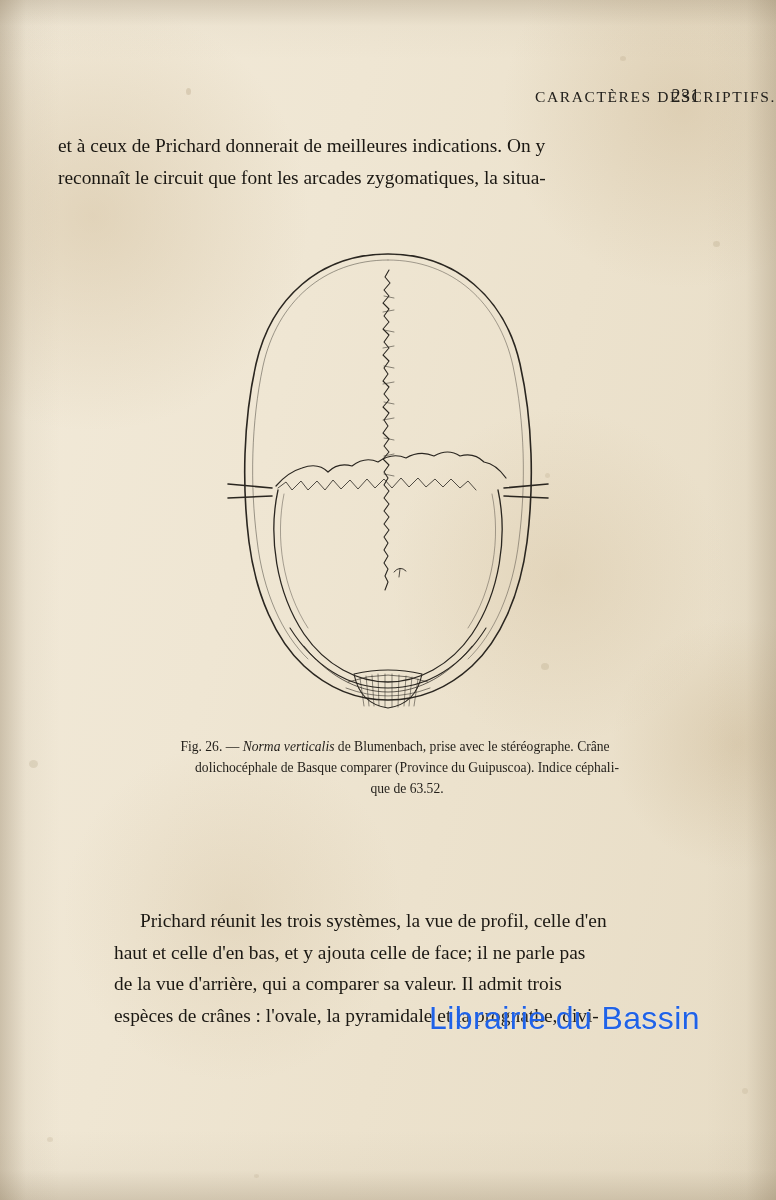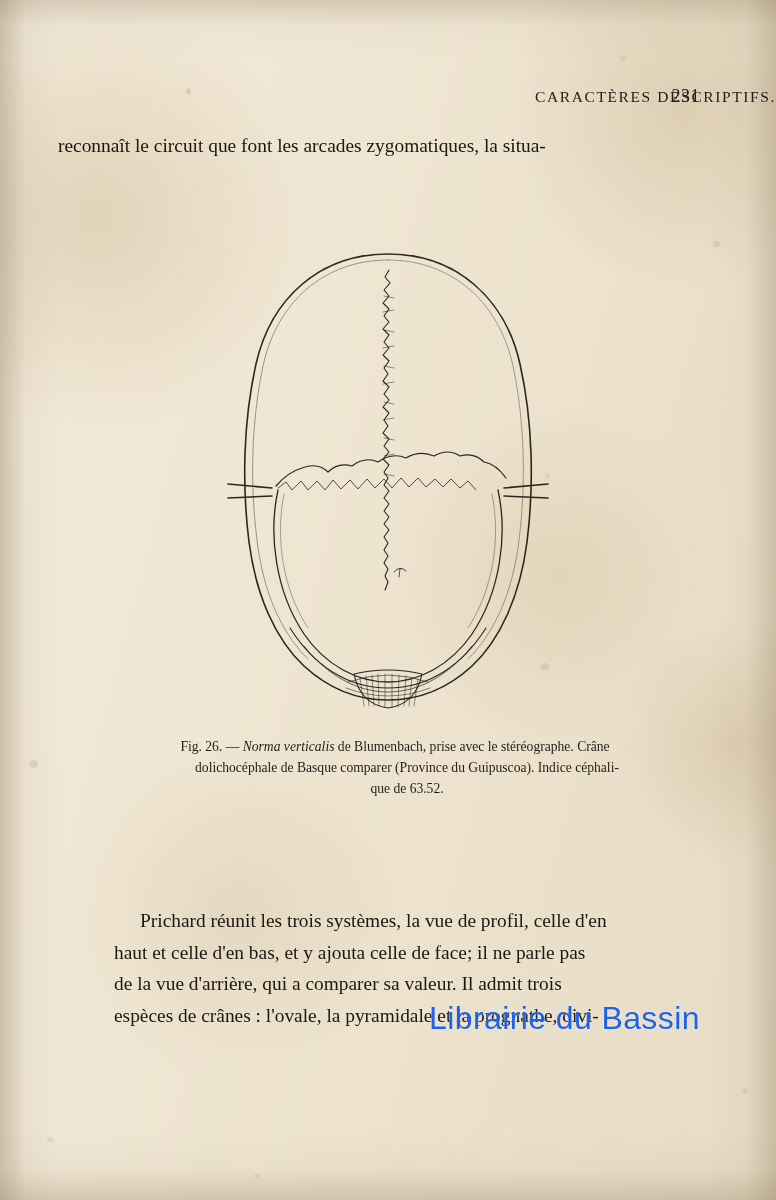--- a/index.html
+++ b/index.html
@@ -140,20 +140,21 @@
   <div class="speck" style="left:47px;top:1137px;width:6px;height:5px;opacity:.35;"></div>
   <div class="speck" style="left:742px;top:1088px;width:6px;height:6px;opacity:.3;"></div>
   <div class="speck" style="left:254px;top:1174px;width:5px;height:4px;opacity:.3;"></div>
 
   <div class="running-head">
     <span class="rh-title">CARACTÈRES DESCRIPTIFS.</span>
   </div>
   <div class="page-number">231</div>
 
   <div class="text-block para" id="top-para">
+    <span class="ln">et à ceux de Prichard donnerait de meilleures indications. On y</span>
     <span class="ln">reconnaît le circuit que font les  arcades zygomatiques, la situa-</span>
   </div>
 
   <div class="figure">
     <svg width="560" height="490" viewBox="0 0 560 490">
       <g fill="none" stroke="#2a2620" stroke-width="1.6" stroke-linecap="round" stroke-linejoin="round">
 
         <path d="M280 18
                  C 212 18, 163 62, 148 128
                  C 135 186, 134 250, 141 306

